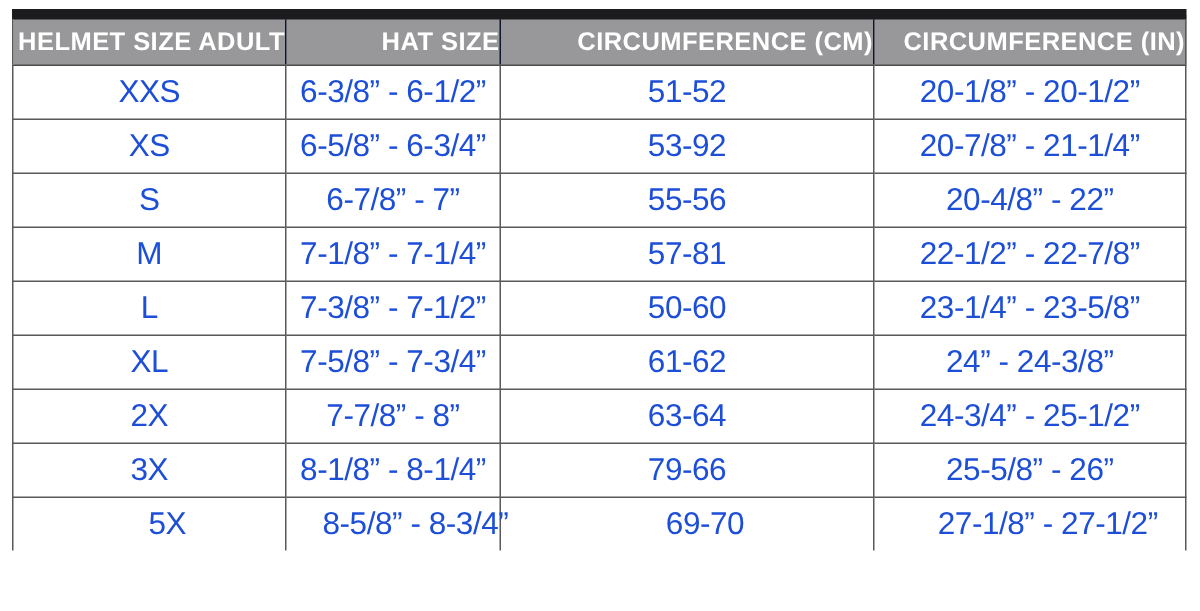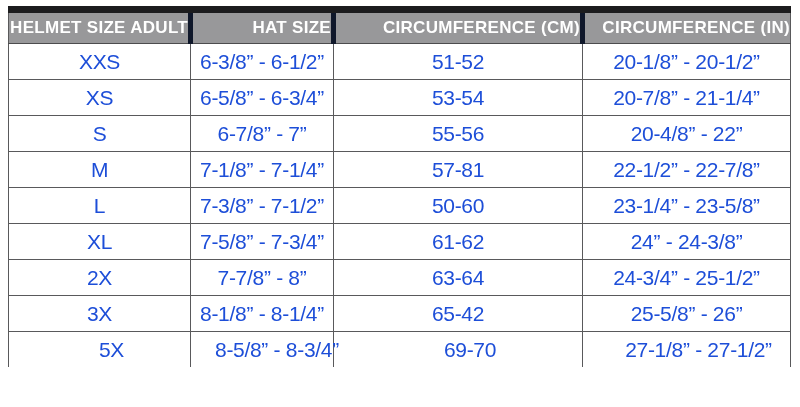--- a/index.html
+++ b/index.html
@@ -36,21 +36,21 @@
     font-size: 17px;
     font-weight: bold;
     letter-spacing: 0.3px;
     height: 30px;
     text-align: right;
     vertical-align: middle;
     border-bottom: 1px solid #4c4c4e;
     padding: 0;
   }
   table.size-table th + th {
-    border-left: 5px solid #0f172a;
+    border-left: 1px solid #0f172a;
   }
   table.size-table td {
     background: #ffffff;
     color: #1d4ed8;
     font-size: 21px;
     letter-spacing: -0.3px;
     height: 35px;
     text-align: center;
     vertical-align: middle;
     border: 1px solid #59595b;
@@ -84,21 +84,21 @@
     <tbody>
         <tr>
           <td>XXS</td>
           <td>6-3/8” - 6-1/2”</td>
           <td>51-52</td>
           <td>20-1/8” - 20-1/2”</td>
         </tr>
         <tr>
           <td>XS</td>
           <td>6-5/8” - 6-3/4”</td>
-          <td>53-54</td>
+          <td>53-92</td>
           <td>20-7/8” - 21-1/4”</td>
         </tr>
         <tr>
           <td>S</td>
           <td>6-7/8” - 7”</td>
           <td>55-56</td>
           <td>20-4/8” - 22”</td>
         </tr>
         <tr>
           <td>M</td>
@@ -120,21 +120,21 @@
         </tr>
         <tr>
           <td>2X</td>
           <td>7-7/8” - 8”</td>
           <td>63-64</td>
           <td>24-3/4” - 25-1/2”</td>
         </tr>
         <tr>
           <td>3X</td>
           <td>8-1/8” - 8-1/4”</td>
-          <td>65-42</td>
+          <td>79-66</td>
           <td>25-5/8” - 26”</td>
         </tr>
         <tr>
           <td>5X</td>
           <td>8-5/8” - 8-3/4”</td>
           <td>69-70</td>
           <td>27-1/8” - 27-1/2”</td>
         </tr>
       </tbody>
   </table>

